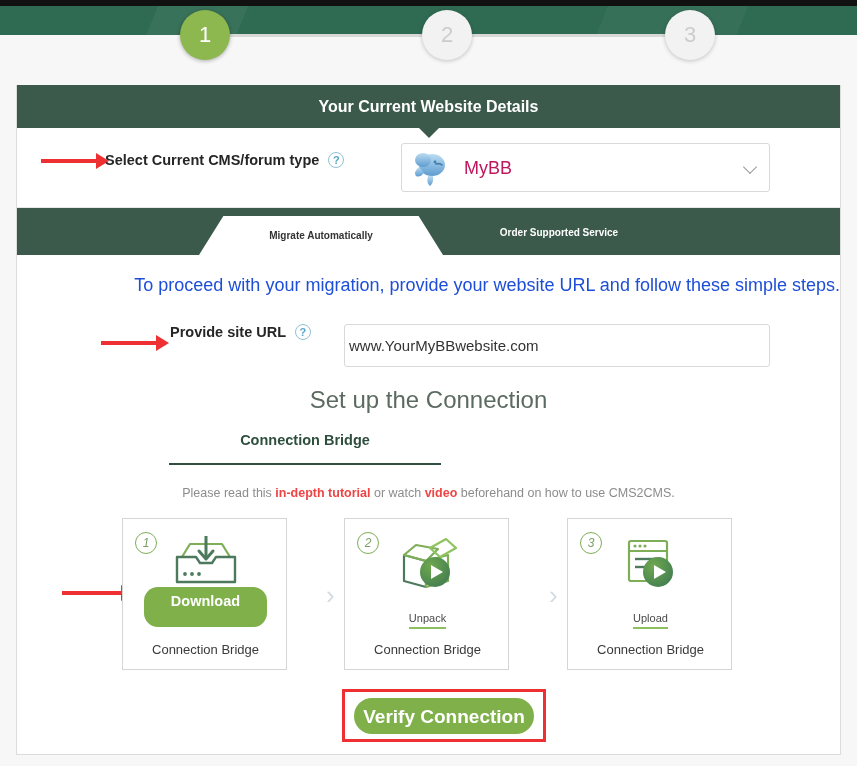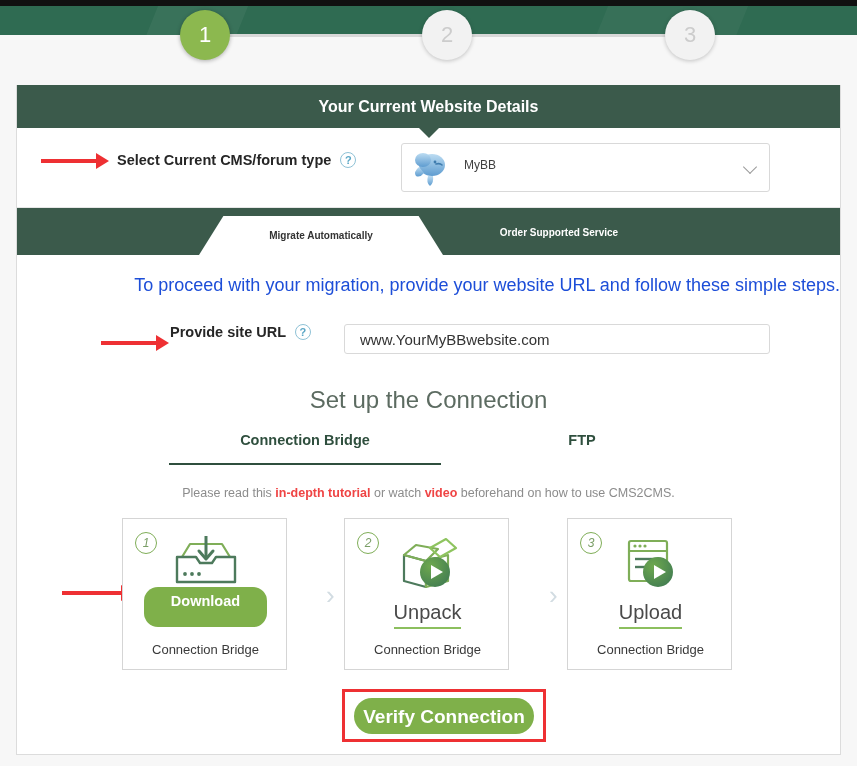--- a/index.html
+++ b/index.html
@@ -143,21 +143,21 @@
   }
   .arrow-cms { left: 24px; top: 31px; width: 56px; }
 
   .field-label {
     position: absolute;
     font-size: 14.5px;
     font-weight: bold;
     color: #262626;
     white-space: nowrap;
   }
-  .lbl-cms { left: 100px; top: 24px; }
+  .lbl-cms { left: 88px; top: 24px; }
 
   .help {
     display: inline-block;
     width: 16px; height: 16px;
     border: 1px solid #8fc2d6;
     border-radius: 50%;
     color: #5ba7c6;
     font-size: 11px;
     font-weight: bold;
     line-height: 15px;
@@ -177,22 +177,22 @@
     box-sizing: border-box;
   }
   .select-box .mybb-logo {
     position: absolute;
     left: 10px; top: 5px;
     width: 42px; height: 38px;
   }
   .select-box .sel-text {
     position: absolute;
     left: 62px; top: 14px;
-    font-size: 12px;
-    color: #404040;
+    font-size: 18px;
+    color: #be185d;
   }
   .select-box .chev {
     position: absolute;
     right: 14px; top: 18px;
     width: 9px; height: 9px;
     border-right: 1.6px solid #9a9a9a;
     border-bottom: 1.6px solid #9a9a9a;
     transform: rotate(45deg);
   }
 
@@ -240,28 +240,28 @@
     color: #1d4ed8;
     padding-top: 20px;
   }
 
   .url-row { position: relative; height: 72px; margin-top: 14px; }
   .arrow-url { left: 84px; top: 31px; width: 56px; }
   .lbl-url { left: 153px; top: 14px; }
   .url-input {
     position: absolute;
     left: 327px; top: 14px;
-    width: 426px; height: 30px;
+    width: 426px; height: 43px;
     border: 1px solid #d9d9d9;
     border-radius: 3px;
     background: #ffffff;
     box-sizing: border-box;
     font-size: 15px;
     color: #333333;
-    padding: 0 15px;
+    padding: 0 4px;
     font-family: "Liberation Sans", sans-serif;
     outline: none;
   }
 
   .section-title {
     text-align: center;
     font-size: 24px;
     color: #5c6b61;
     margin-top: 4px;
   }
@@ -356,21 +356,21 @@
     font-size: 14.5px;
     font-weight: bold;
     line-height: 28px;
     text-align: center;
   }
   .action-txt {
     position: absolute;
     left: 0; bottom: 40px;
     width: 165px;
     text-align: center;
-    font-size: 20px;
+    font-size: 11px;
     color: #4a4a4a;
   }
   .action-txt .ul {
     display: inline-block;
     border-bottom: 2px solid #8cbf5e;
     padding-bottom: 3px;
   }
 
   .chev-sep {
     position: absolute;
@@ -492,23 +492,20 @@
         <span class="help">?</span>
       </div>
       <input class="url-input" type="text" value="www.YourMyBBwebsite.com" style="">
     </div>
 
     <div class="section-title">Set up the Connection</div>
 
     <div class="subtabs">
       <div class="subtab subtab-bridge">
         <span>Connection Bridge</span>
-      </div>
-      <div class="subtab subtab-ftp">
-        <span>FTP</span>
       </div>
     </div>
 
     <div class="tutorial">
       <span>Please read this </span><b>in-depth tutorial</b><span> or watch </span><b>video</b><span> beforehand on how to use CMS2CMS.</span>
     </div>
 
     <div class="cards-row">
 
       <div class="arrow arrow-cards"></div>

